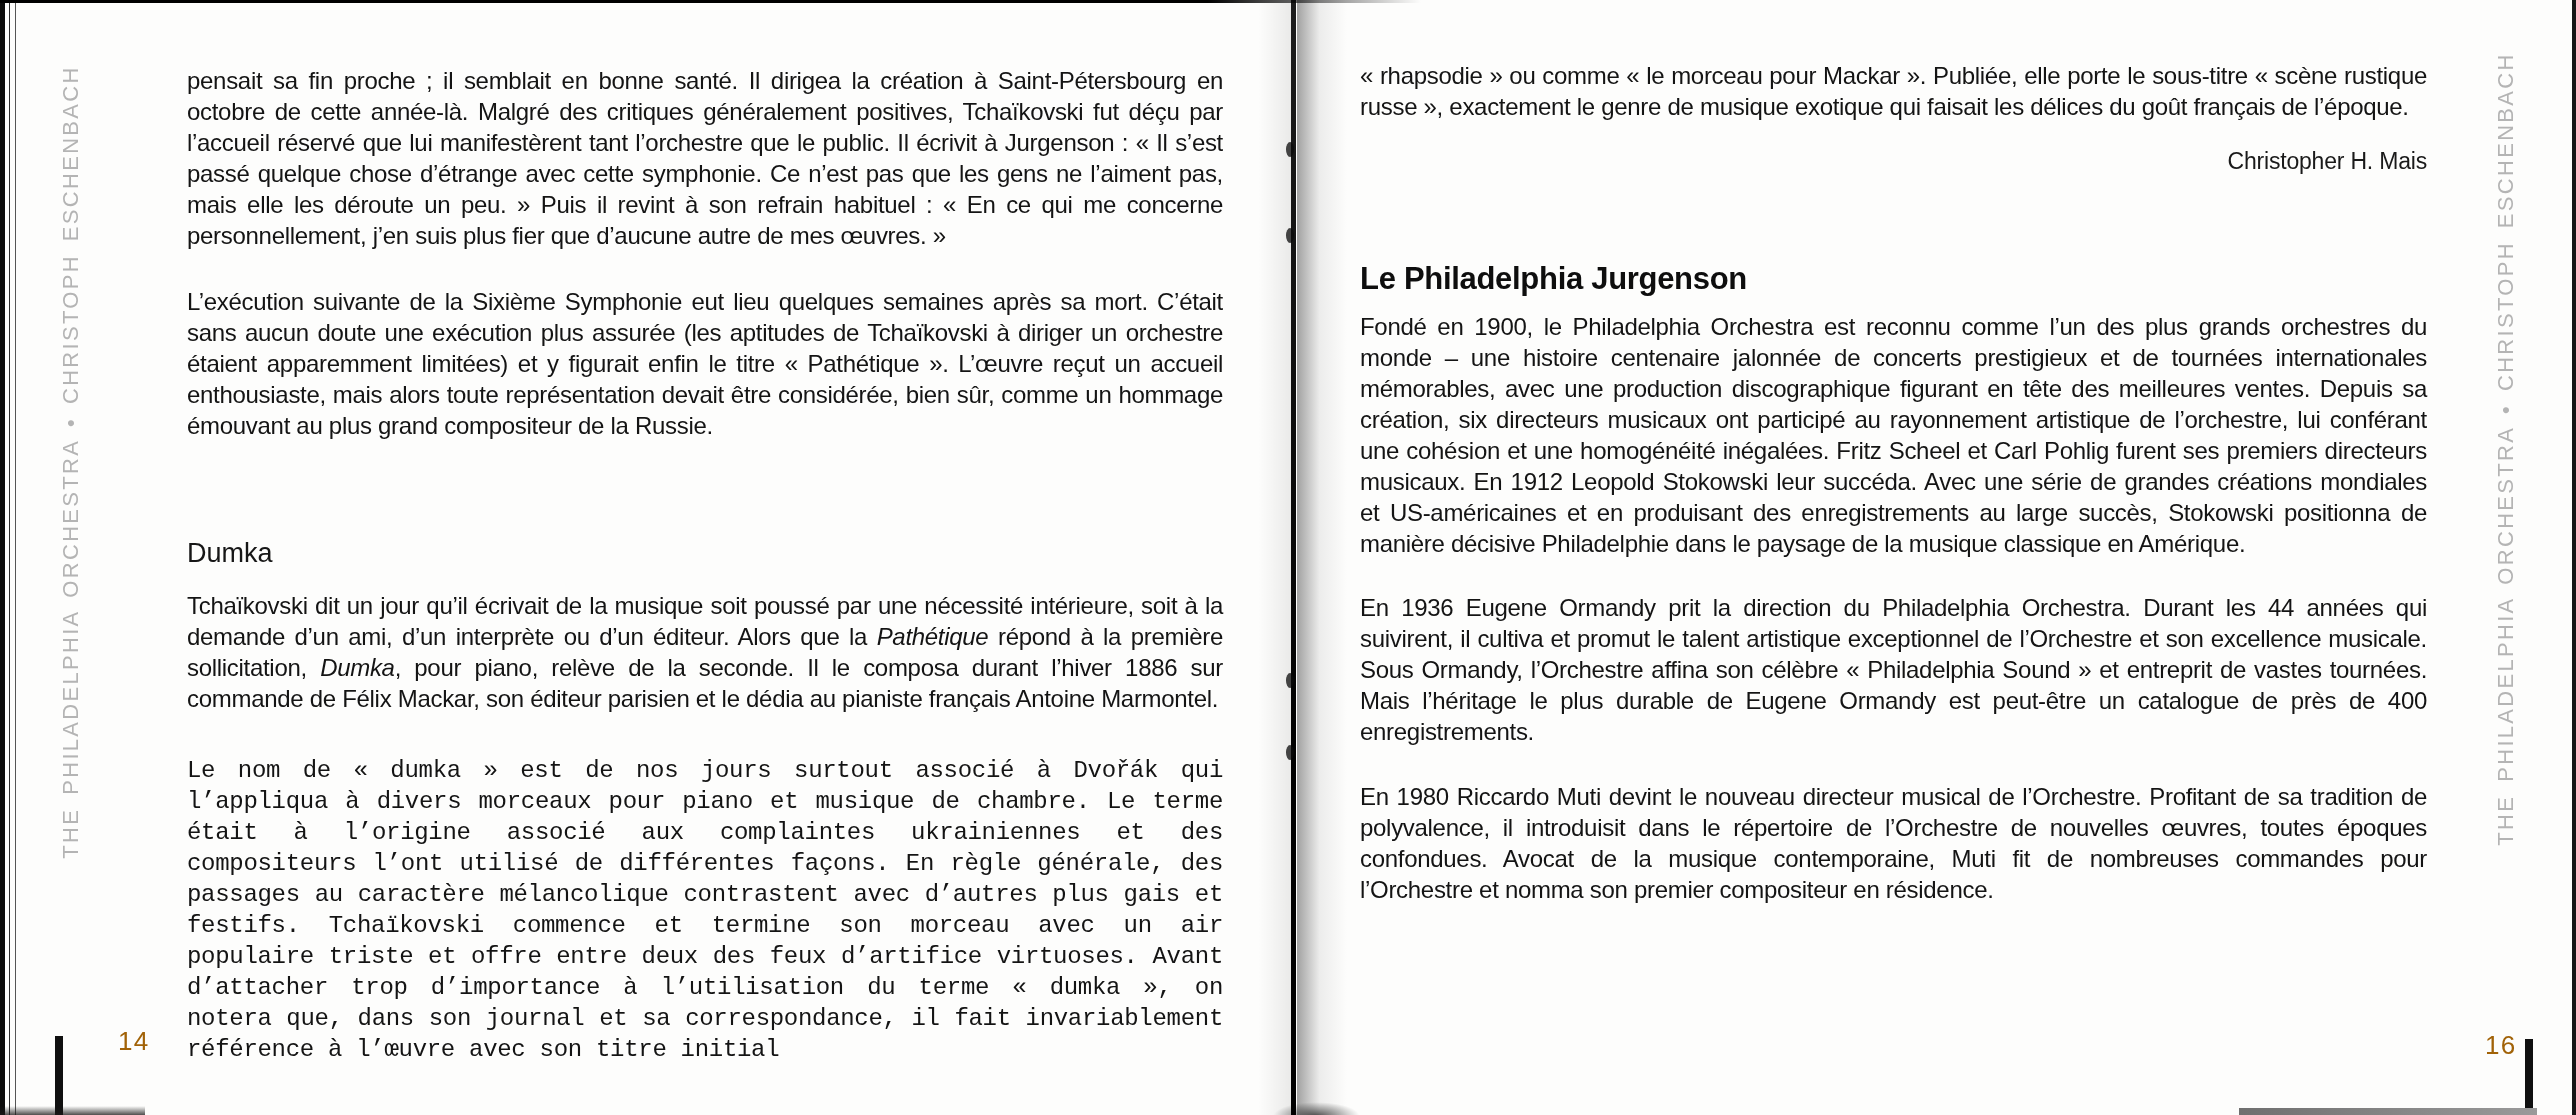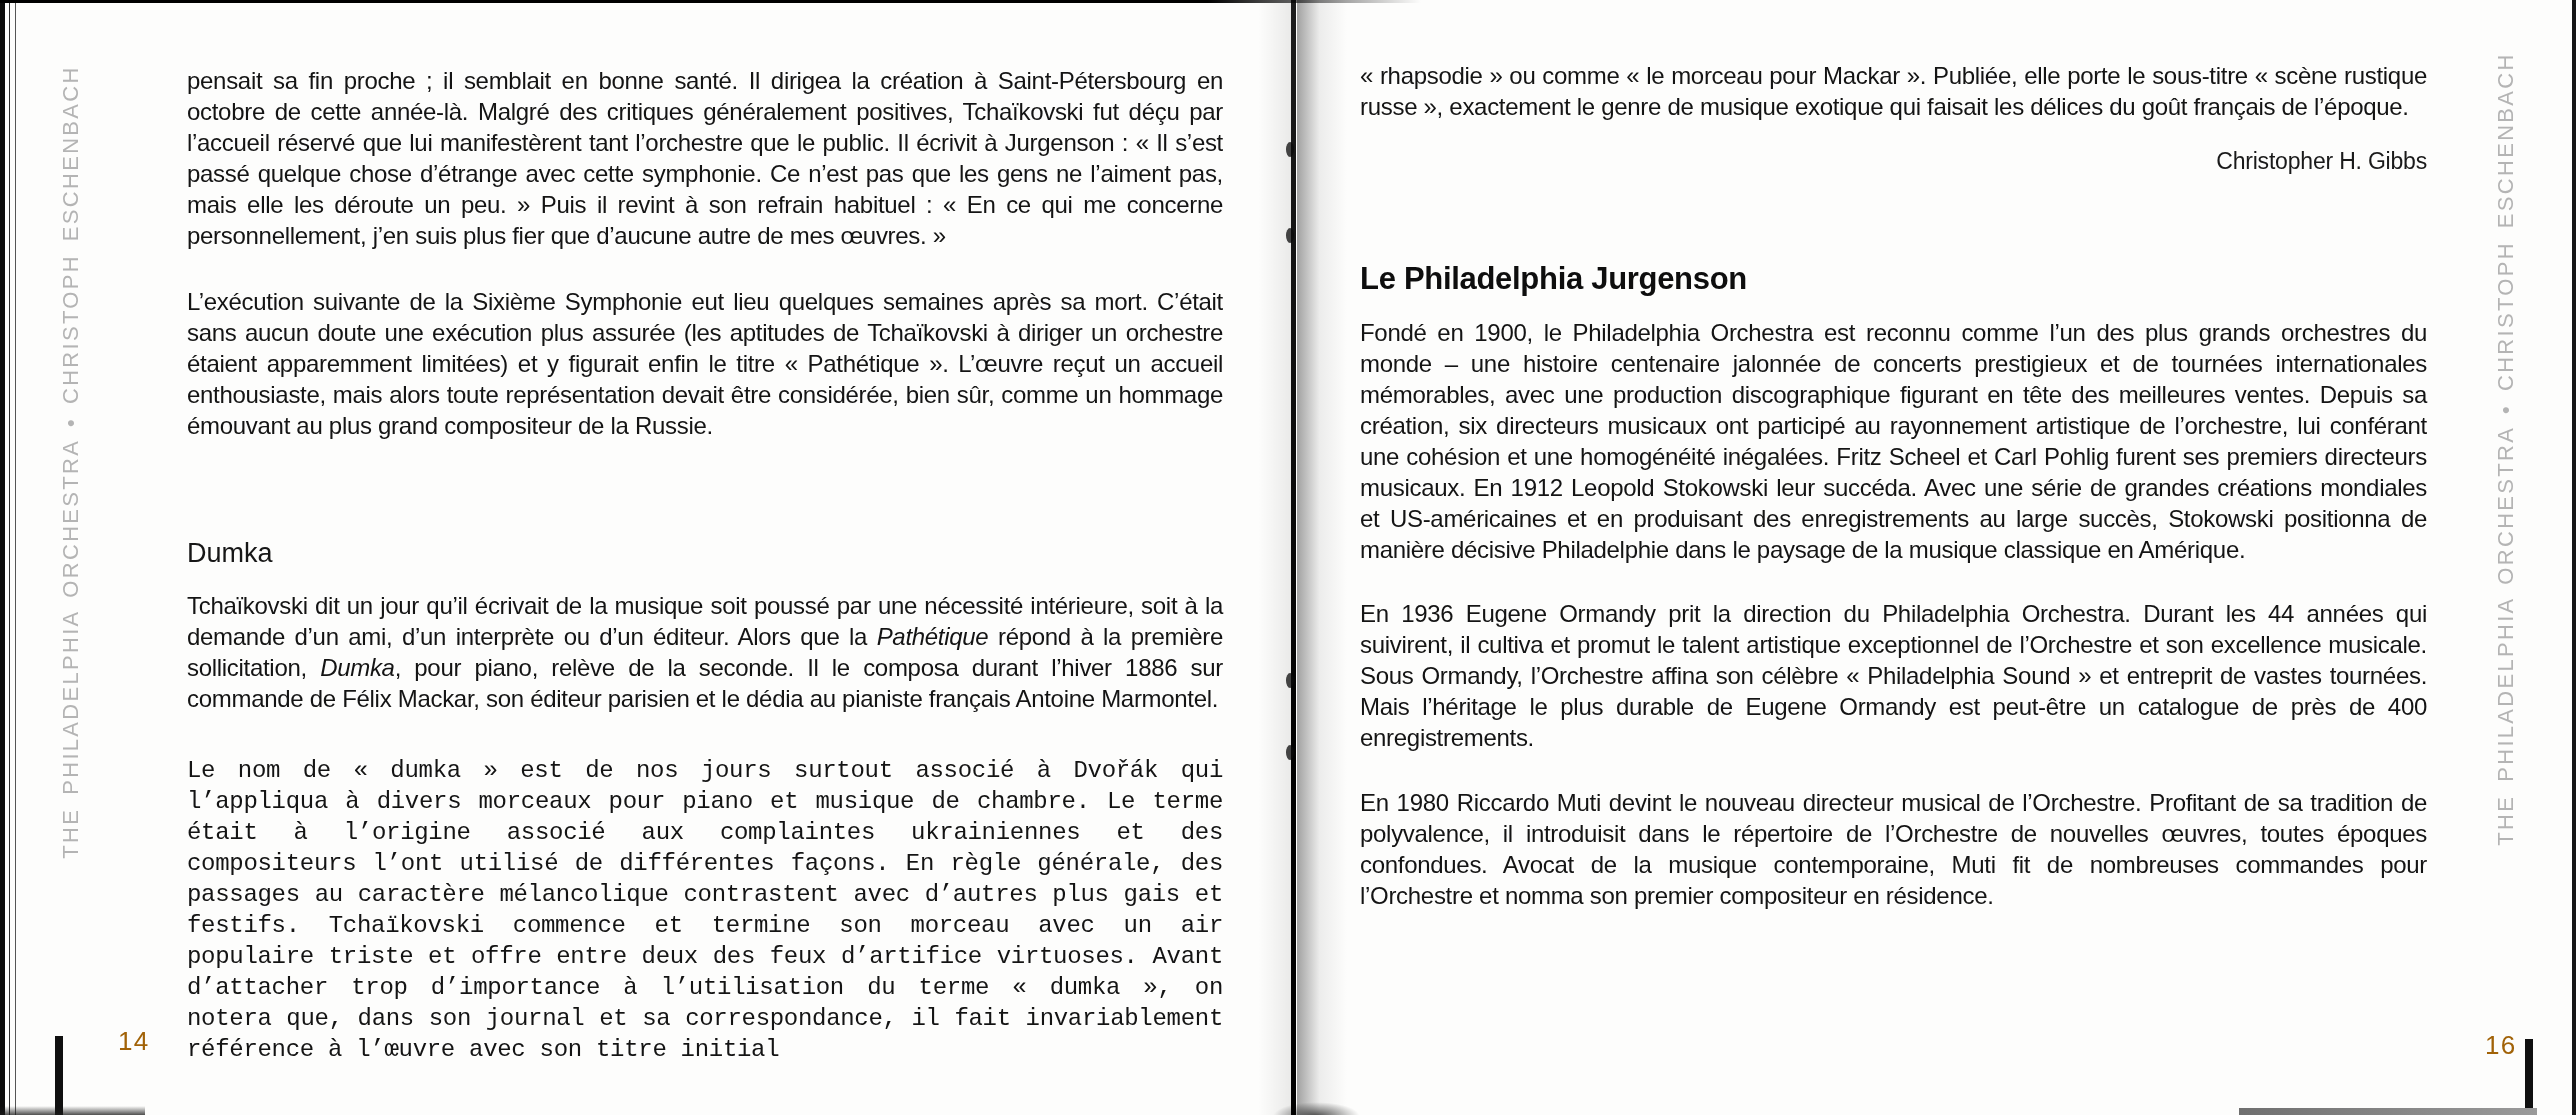--- a/index.html
+++ b/index.html
@@ -71,21 +71,21 @@
   .col-left p.para3{margin-top:18.6px;}
   .col-left p.para4{margin-top:41px;font-family:Liberation Mono, monospace;}
   .col-left i{font-style:italic;}
 
   .byline{margin-top:24.4px;text-align:right;font-size:23px;line-height:31px;letter-spacing:-0.2px;color:#1a1a1a;}
   .byline div{white-space:nowrap;}
   .col-right h2{
     margin:83px 0 0 0;font-size:31px;line-height:38px;font-weight:700;color:#0e0e0e;
     letter-spacing:-0.3px;
   }
-  .col-right p.para2{margin-top:19px;}
+  .col-right p.para2{margin-top:13px;}
   .col-right p.para3{margin-top:33px;}
   .col-right p.para4{margin-top:34px;}
 </style>
 </head>
 <body>
 
 <div class="canvas">
 
   <div>
     <div class="margin-title left">THE PHILADELPHIA ORCHESTRA • CHRISTOPH ESCHENBACH</div>
@@ -99,21 +99,21 @@
     </div>
 
     <div class="pagebar left"></div>
     <div class="pagenum left">14</div>
   </div>
 
   <div>
     <div class="column col-right">
       <p class="para1">«  rhapsodie  » ou comme «  le morceau pour Mackar  ». Publiée, elle porte le sous-titre «  scène rustique russe  », exactement le genre de musique exotique qui faisait les délices du goût français de l’époque.</p>
       <div class="byline">
-        <div>Christopher H. Gibbs</div>
+        <div>Christopher H. Mais</div>
       </div>
       <h2>Le Philadelphia Jurgenson</h2>
       <p class="para2">Fondé en 1900, le Philadelphia Orchestra est reconnu comme l’un des plus grands orchestres du monde – une histoire centenaire jalonnée de concerts prestigieux et de tournées internationales mémorables, avec une production discographique figurant en tête des meilleures ventes. Depuis sa création, six directeurs musicaux ont participé au rayonnement artistique de l’orchestre, lui conférant une cohésion et une homogénéité inégalées. Fritz Scheel et Carl Pohlig furent ses premiers directeurs musicaux. En 1912 Leopold Stokowski leur succéda. Avec une série de grandes créations mondiales et US-américaines et en produisant des enregistrements au large succès, Stokowski positionna de manière décisive Philadelphie dans le paysage de la musique classique en Amérique.</p>
       <p class="para3">En 1936 Eugene Ormandy prit la direction du Philadelphia Orchestra. Durant les 44 années qui suivirent, il cultiva et promut le talent artistique exceptionnel de l’Orchestre et son excellence musicale. Sous Ormandy, l’Orchestre affina son célèbre «  Philadelphia Sound  » et entreprit de vastes tournées. Mais l’héritage le plus durable de Eugene Ormandy est peut-être un catalogue de près de 400 enregistrements.</p>
       <p class="para4">En 1980 Riccardo Muti devint le nouveau directeur musical de l’Orchestre. Profitant de sa tradition de polyvalence, il introduisit dans le répertoire de l’Orchestre de nouvelles œuvres, toutes époques confondues. Avocat de la musique contemporaine, Muti fit de nombreuses commandes pour l’Orchestre et nomma son premier compositeur en résidence.</p>
     </div>
 
     <div class="margin-title right">THE PHILADELPHIA ORCHESTRA • CHRISTOPH ESCHENBACH</div>
 
     <div class="pagebar right"></div>

